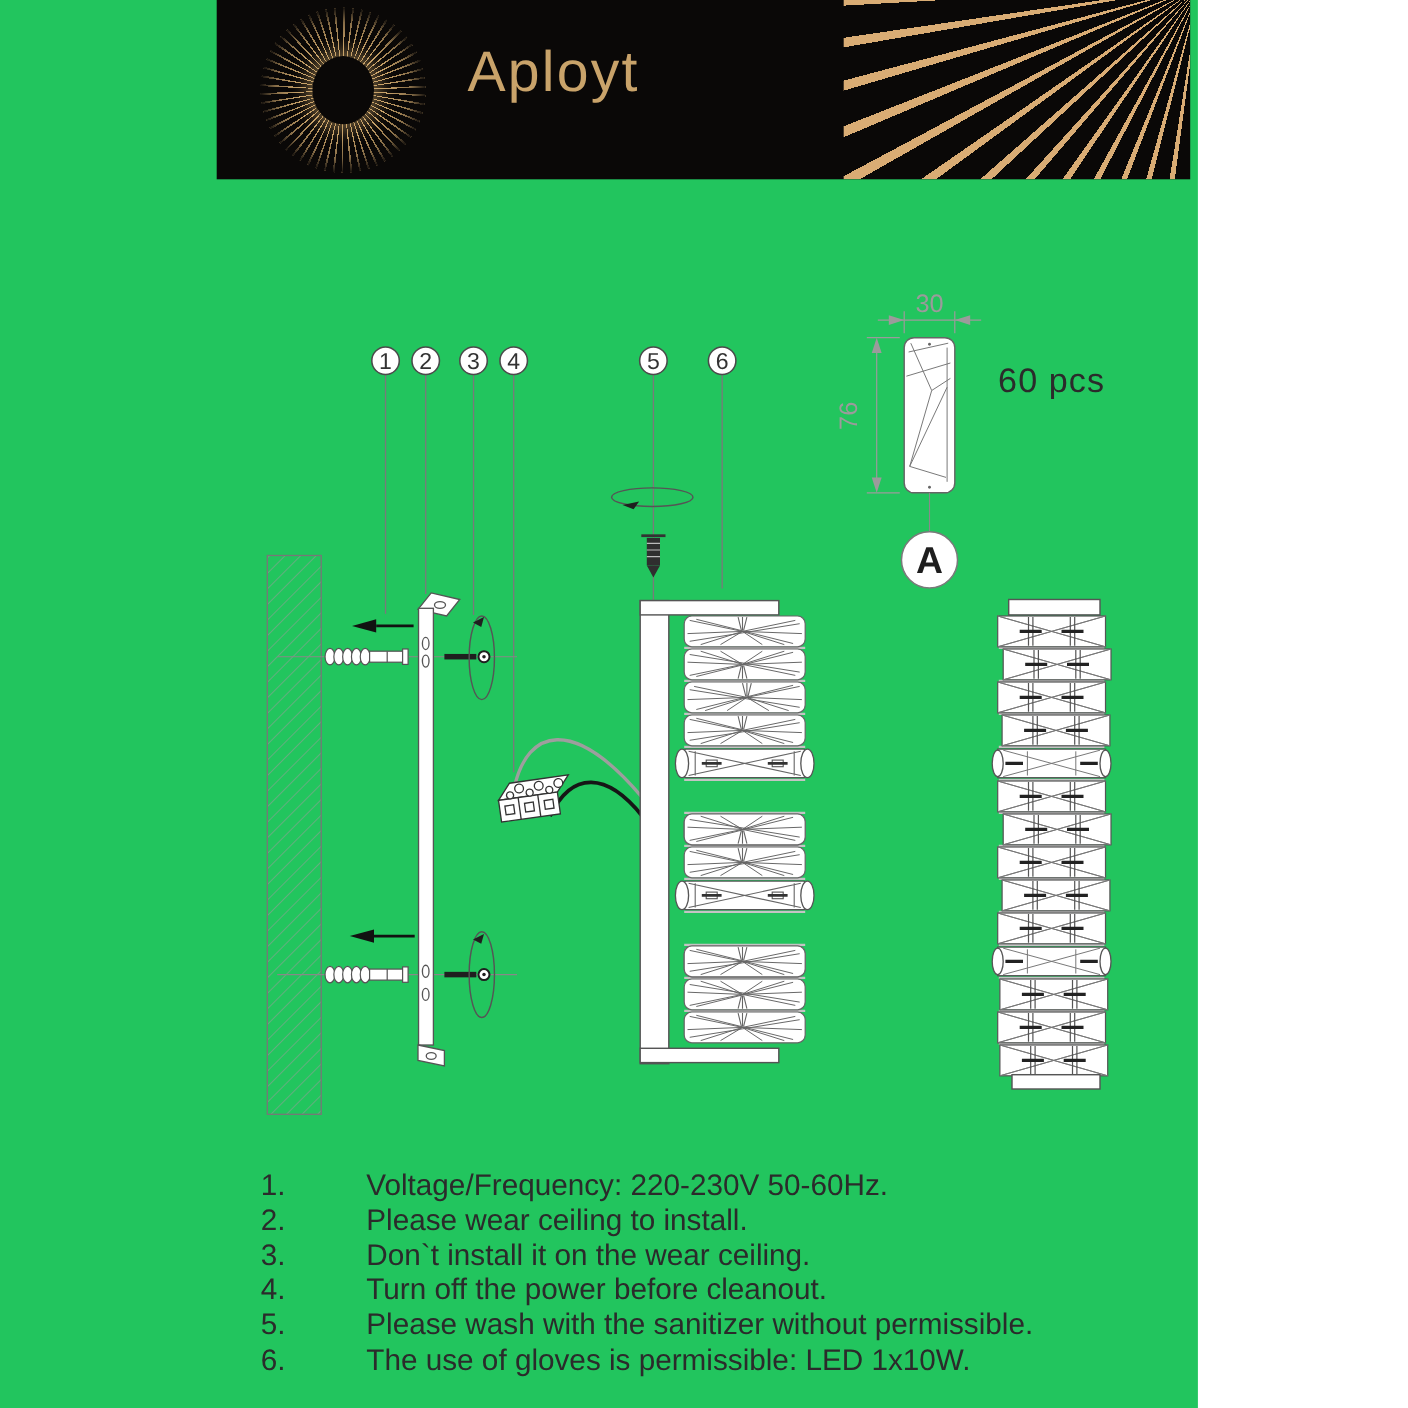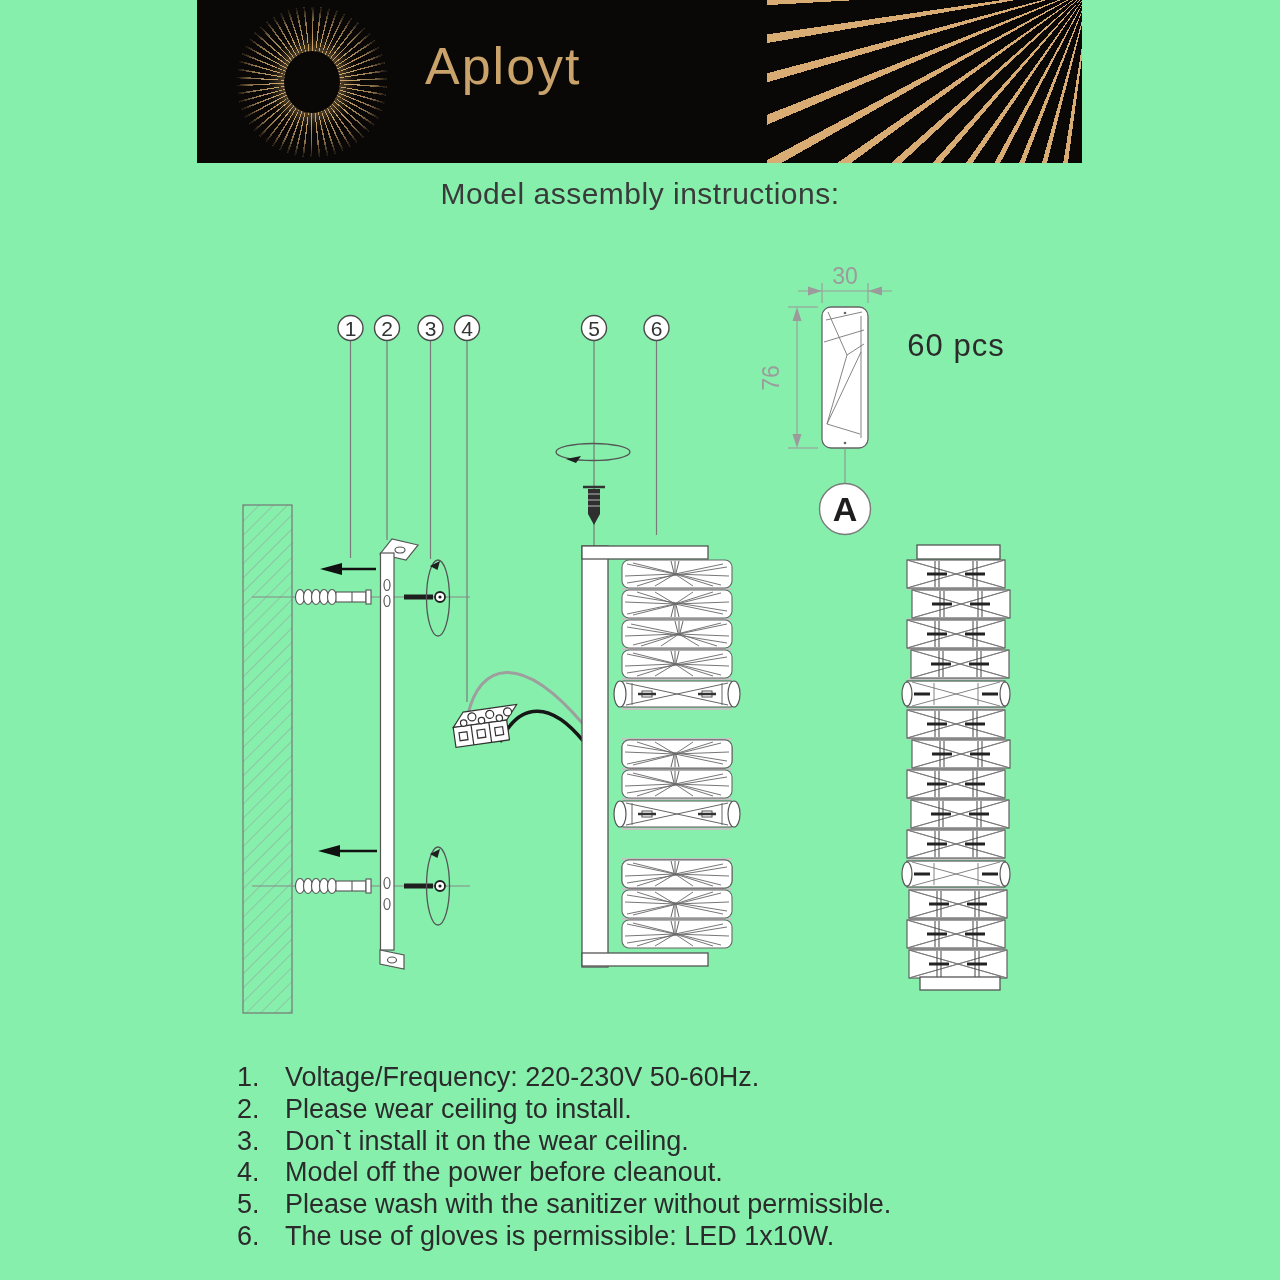--- a/index.html
+++ b/index.html
@@ -1,16 +1,16 @@
 <!DOCTYPE html>
 <html><head>
 <meta charset="utf-8">
 <style>
   html,body{margin:0;padding:0;background:#fff;}
-  .page{position:relative;width:1280px;height:1280px;background:#86efac;overflow:hidden;
+  .page{position:relative;width:1089px;height:1280px;background:#22c55e;overflow:hidden;
         font-family:"Liberation Sans",sans-serif;}
   
   .banner{position:absolute;left:197px;top:0;width:885px;height:163px;background:#0a0807;overflow:hidden;}
   .burst{position:absolute;left:40px;top:7px;width:150px;height:150px;border-radius:50%;
          background:repeating-conic-gradient(#c9a36a 0deg 1.4deg, rgba(0,0,0,0) 1.4deg 6.2deg);}
   .burst::before{content:"";position:absolute;inset:0;border-radius:50%;
          background:radial-gradient(circle, rgba(10,8,7,0) 38%, rgba(10,8,7,.35) 58%, #0a0807 72%);}
   .burst::after{content:"";position:absolute;left:50%;top:50%;width:56px;height:62px;
          transform:translate(-50%,-50%);border-radius:50%;background:#0a0807;
          box-shadow:0 0 16px 5px rgba(206,167,108,.55);}
@@ -26,35 +26,34 @@
   svg text{font-family:"Liberation Sans",sans-serif;}
   .callout-num{font-size:21px;fill:#333;}
   .dim-txt{font-size:23px;fill:#9b9b9b;}
   .qty-txt{font-size:31px;fill:#2b2b2b;letter-spacing:1px;}
   .a-txt{font-size:34px;font-weight:bold;fill:#1e1e1e;}
   
   .instructions{position:absolute;left:237px;top:1062px;width:900px;color:#2b2b2b;
          font-size:27px;line-height:31.8px;}
   .ins-row{display:flex;}
   .ins-num{width:48px;flex:0 0 48px;}
-  .ins-txt{flex:1;}
+  .ins-txt{flex:1;margin-left:48px;}
 </style>
 </head>
 <body>
 
 <div class="page">
 
   <div class="banner">
     <div class="burst"></div>
     <div class="rays"></div>
     <div class="brand">Aployt</div>
   </div>
 
   <div class="title">
-    <div>Model assembly instructions:</div>
   </div>
 
   <svg class="diagram" viewBox="0 0 1280 1280">
     <defs>
       <pattern id="hatch" width="10" height="10" patternUnits="userSpaceOnUse" patternTransform="rotate(45)">
         <line x1="0" y1="0" x2="0" y2="10" stroke="#9a9a9a" stroke-width="1"></line>
       </pattern>
 
       <symbol id="xs" width="112" height="30" viewBox="0 0 112 30" overflow="visible">
         <rect x="1" y="1" width="110" height="28" rx="7" fill="#fff" stroke="#666" stroke-width="1.1"></rect>
@@ -305,21 +304,21 @@
     <div class="ins-row">
       <span class="ins-num">2.</span>
       <span class="ins-txt">Please wear ceiling to install.</span>
     </div>
     <div class="ins-row">
       <span class="ins-num">3.</span>
       <span class="ins-txt">Don`t install it on the wear ceiling.</span>
     </div>
     <div class="ins-row">
       <span class="ins-num">4.</span>
-      <span class="ins-txt">Model off the power before cleanout.</span>
+      <span class="ins-txt">Turn off the power before cleanout.</span>
     </div>
     <div class="ins-row">
       <span class="ins-num">5.</span>
       <span class="ins-txt">Please wash with the sanitizer without permissible.</span>
     </div>
     <div class="ins-row">
       <span class="ins-num">6.</span>
       <span class="ins-txt">The use of gloves is permissible: LED 1x10W.</span>
     </div>
   </div>

